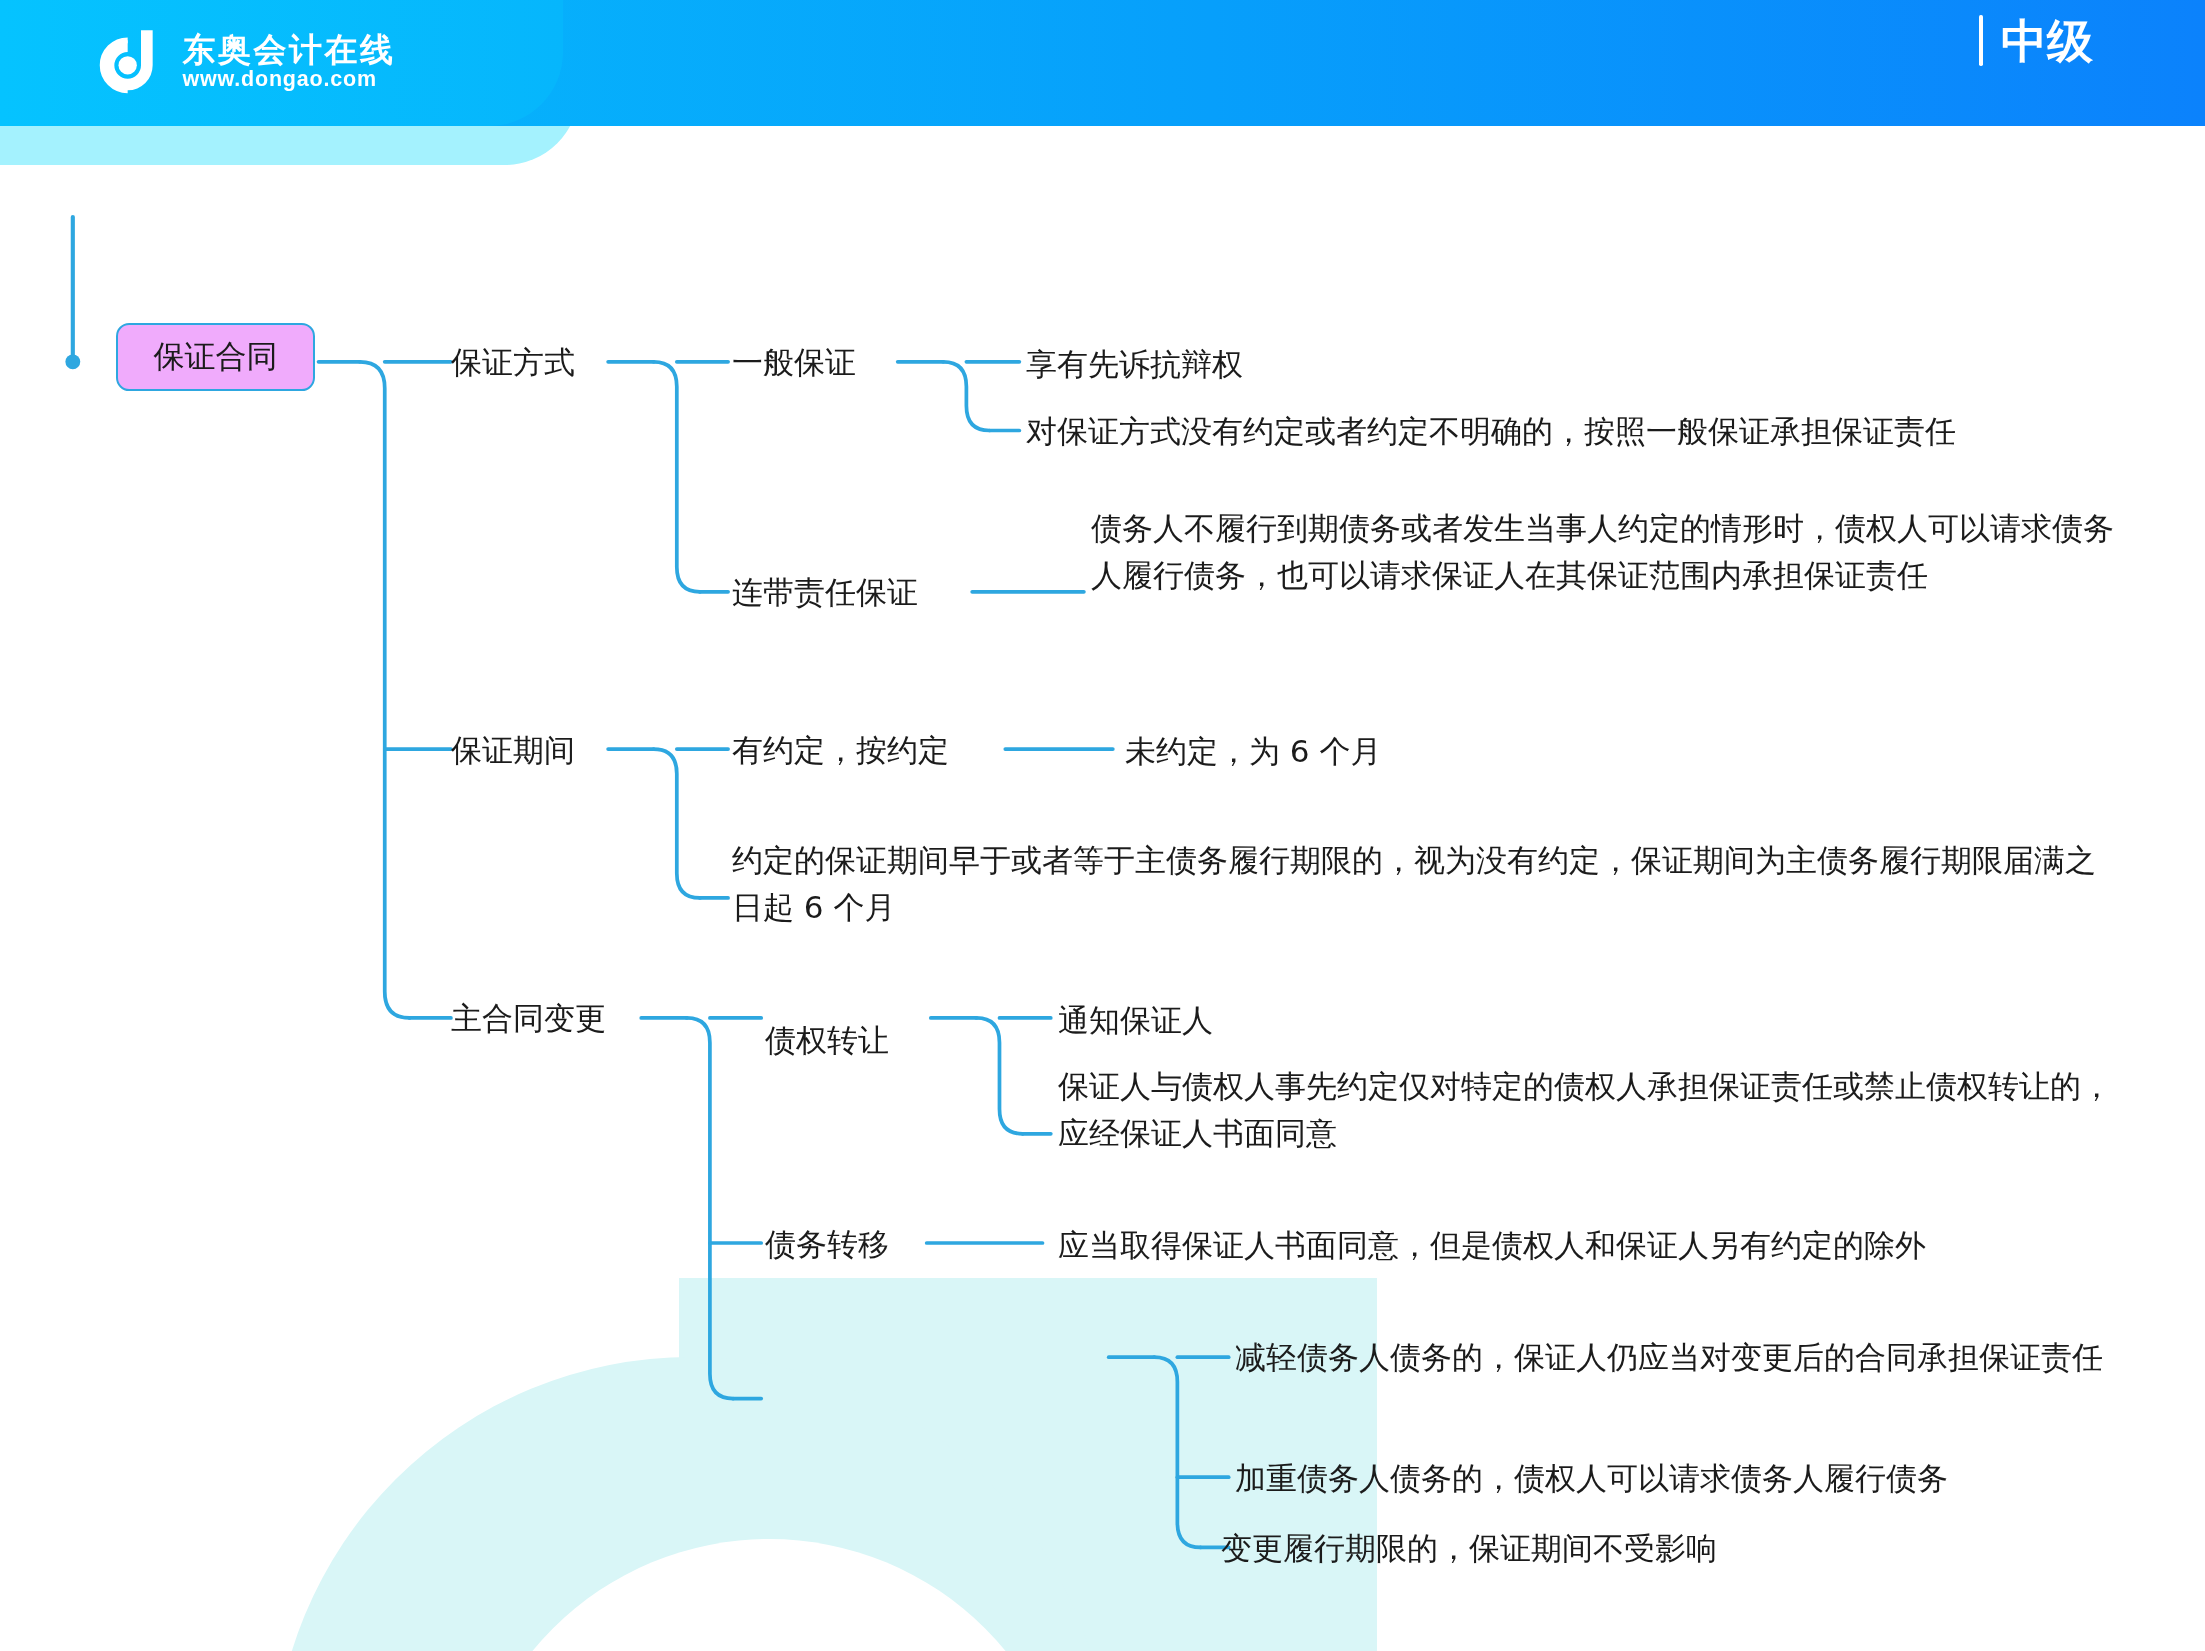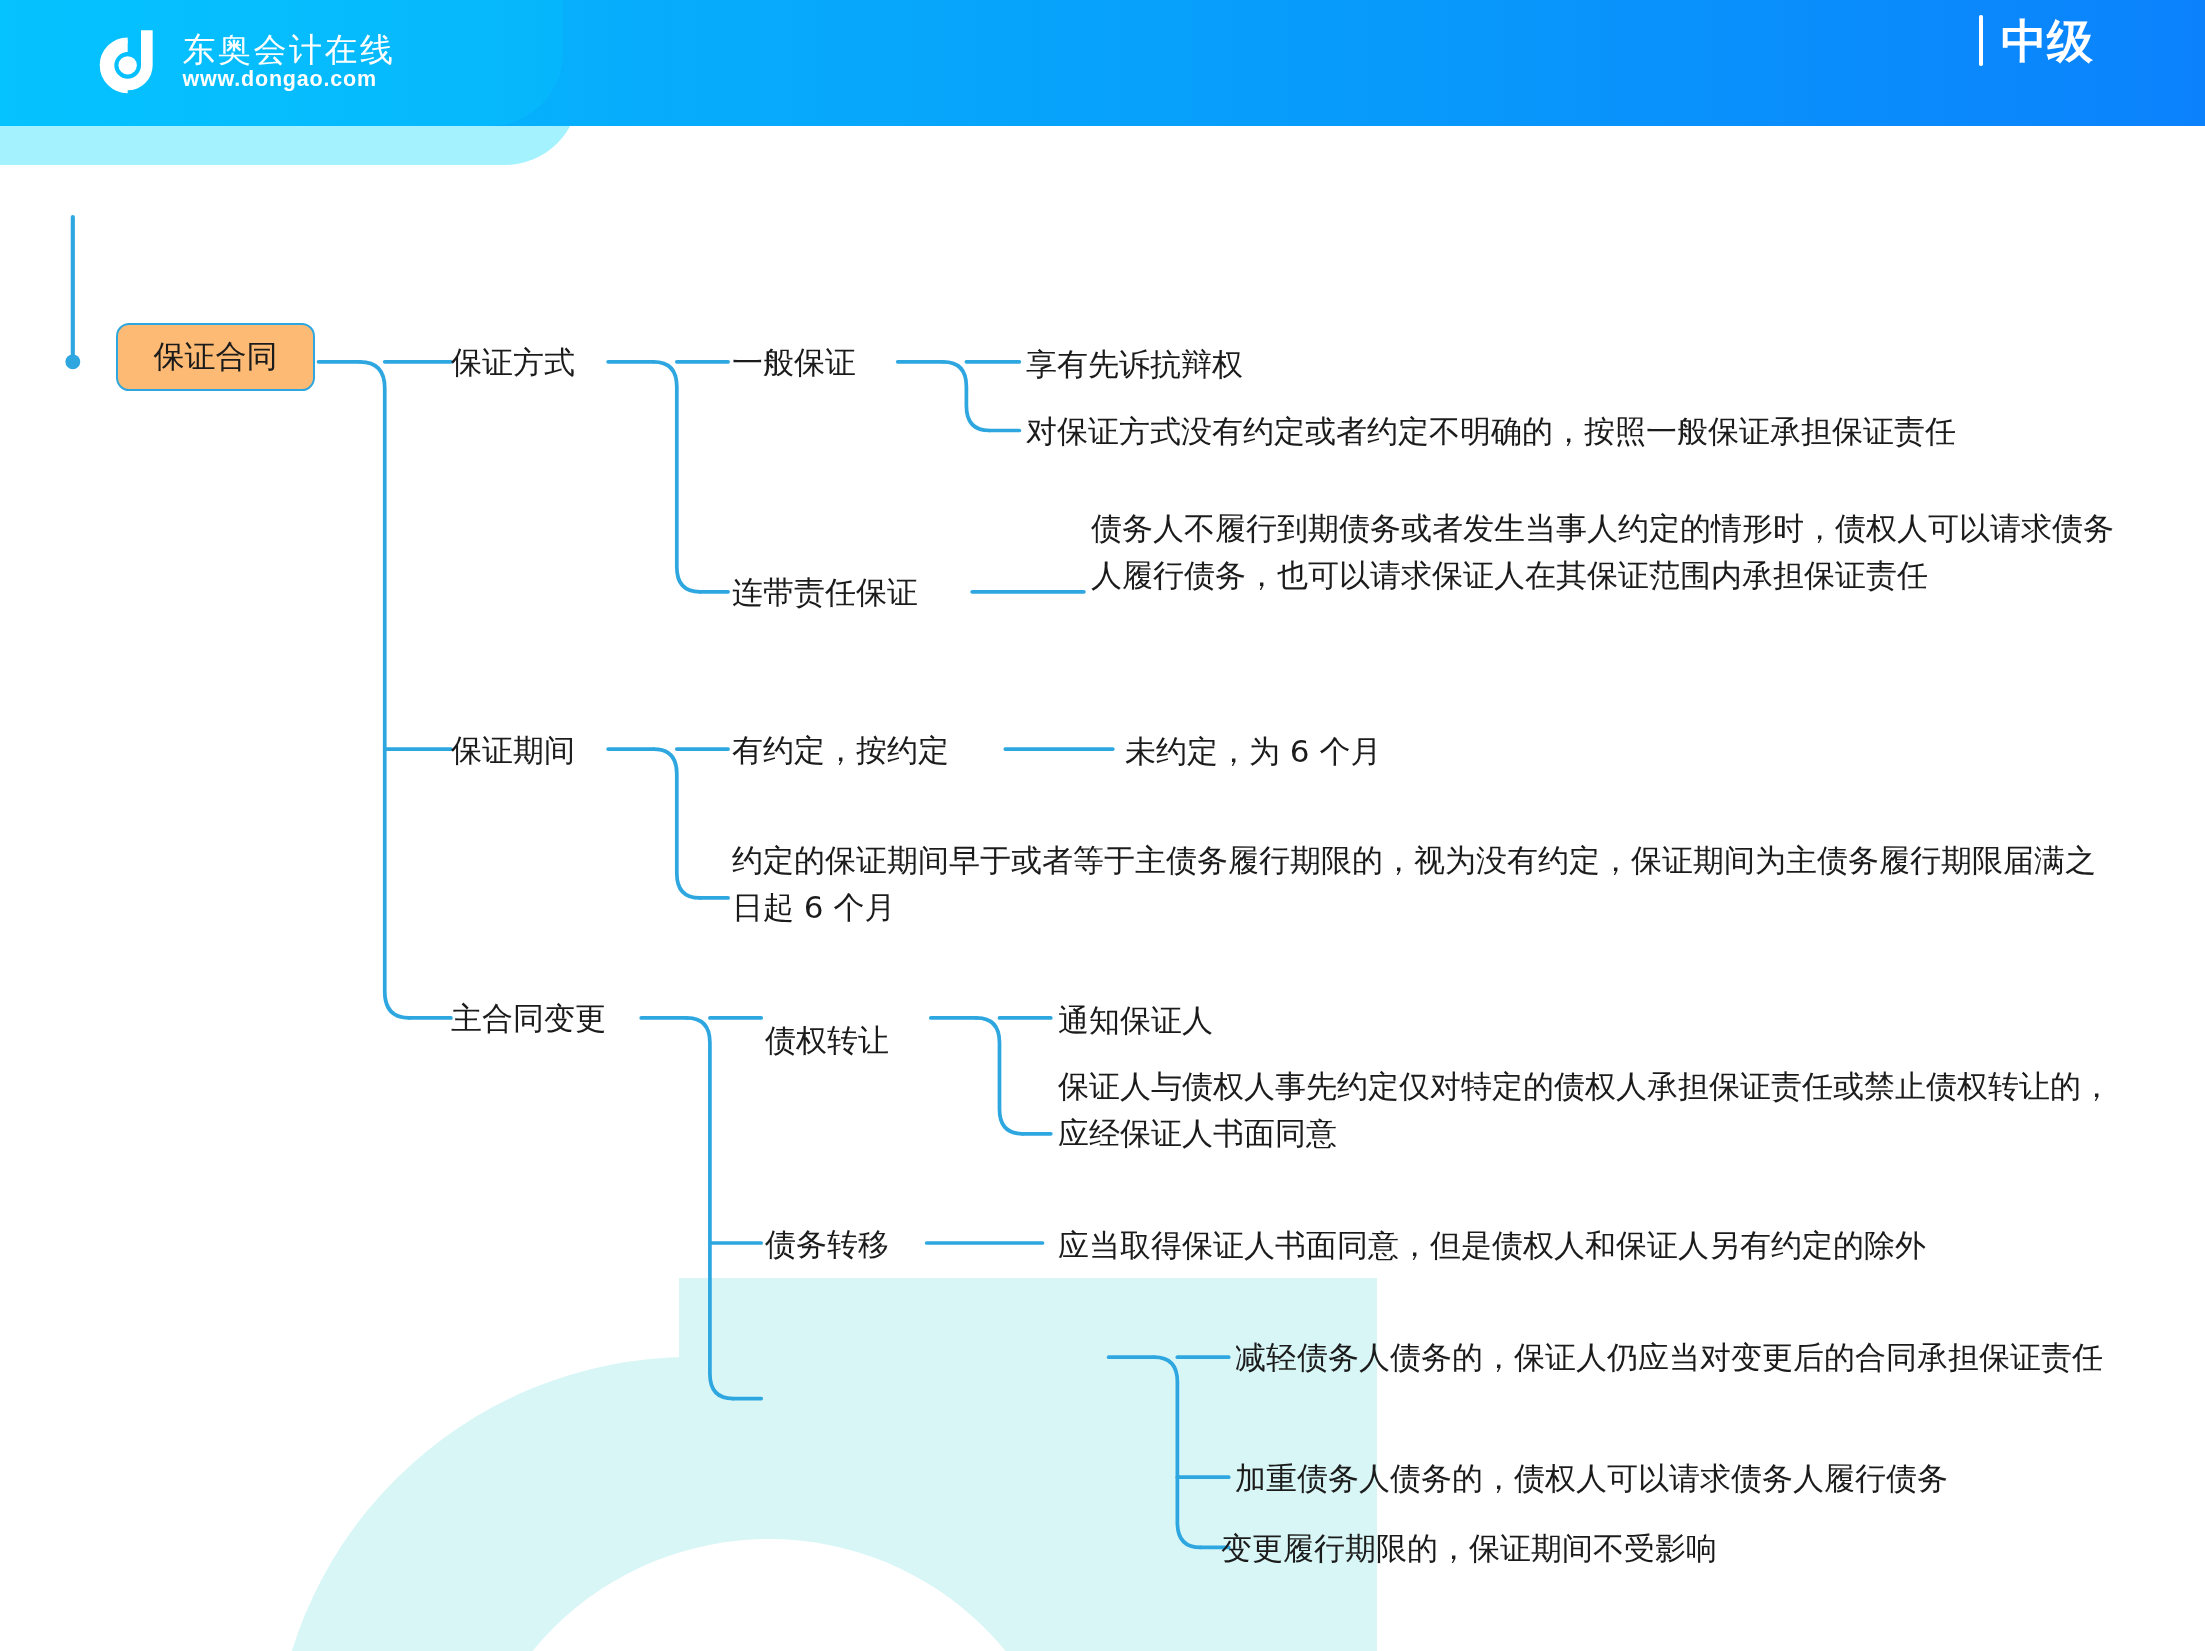--- a/index.html
+++ b/index.html
@@ -66,21 +66,21 @@
   .logo-wrap{
     position:absolute; left:91px; top:26.5px;
     display:flex; align-items:center; gap:21.5px;
     z-index:3;
   }
   .logo-mark{
     width:70px; height:70px; position:relative;
   }
   .logo-text{ display:flex; flex-direction:column; gap:3.3px; }
   .logo-cn{
-    font-size:33px; font-weight:normal; color:#ffffff;
+    font-size:33px; font-weight:bold; color:#ffffff;
     letter-spacing:2.5px; line-height:1;
     font-family:"DejaVu Sans",sans-serif;
   }
   .logo-url{
     font-size:21.5px; font-weight:bold; color:#ffffff;
     letter-spacing:0.8px; line-height:1;
     font-family:Liberation Sans, sans-serif;
   }
   .header-right{
     position:absolute; right:112px; top:15px;
@@ -104,21 +104,21 @@
     position:absolute; z-index:4;
     font-family:"DejaVu Sans",sans-serif;
     color:#1b1b1b;
     line-height:1.52;
   }
   .root-node{
     left:116px; top:323px;
     width:199px; height:68px;
     border:2.5px solid #2EA7E0;
     border-radius:13.2px;
-    background:#fdba74;
+    background:#f0abfc;
     display:flex; align-items:center; justify-content:center;
     font-size:31px;
   }
   .n-l1{ font-size:31px; }
   .n-l2{ font-size:31px; }
   .n-l3{ font-size:31px; }
   .justify2{
     text-align:justify;
     text-align-last:justify;
   }

